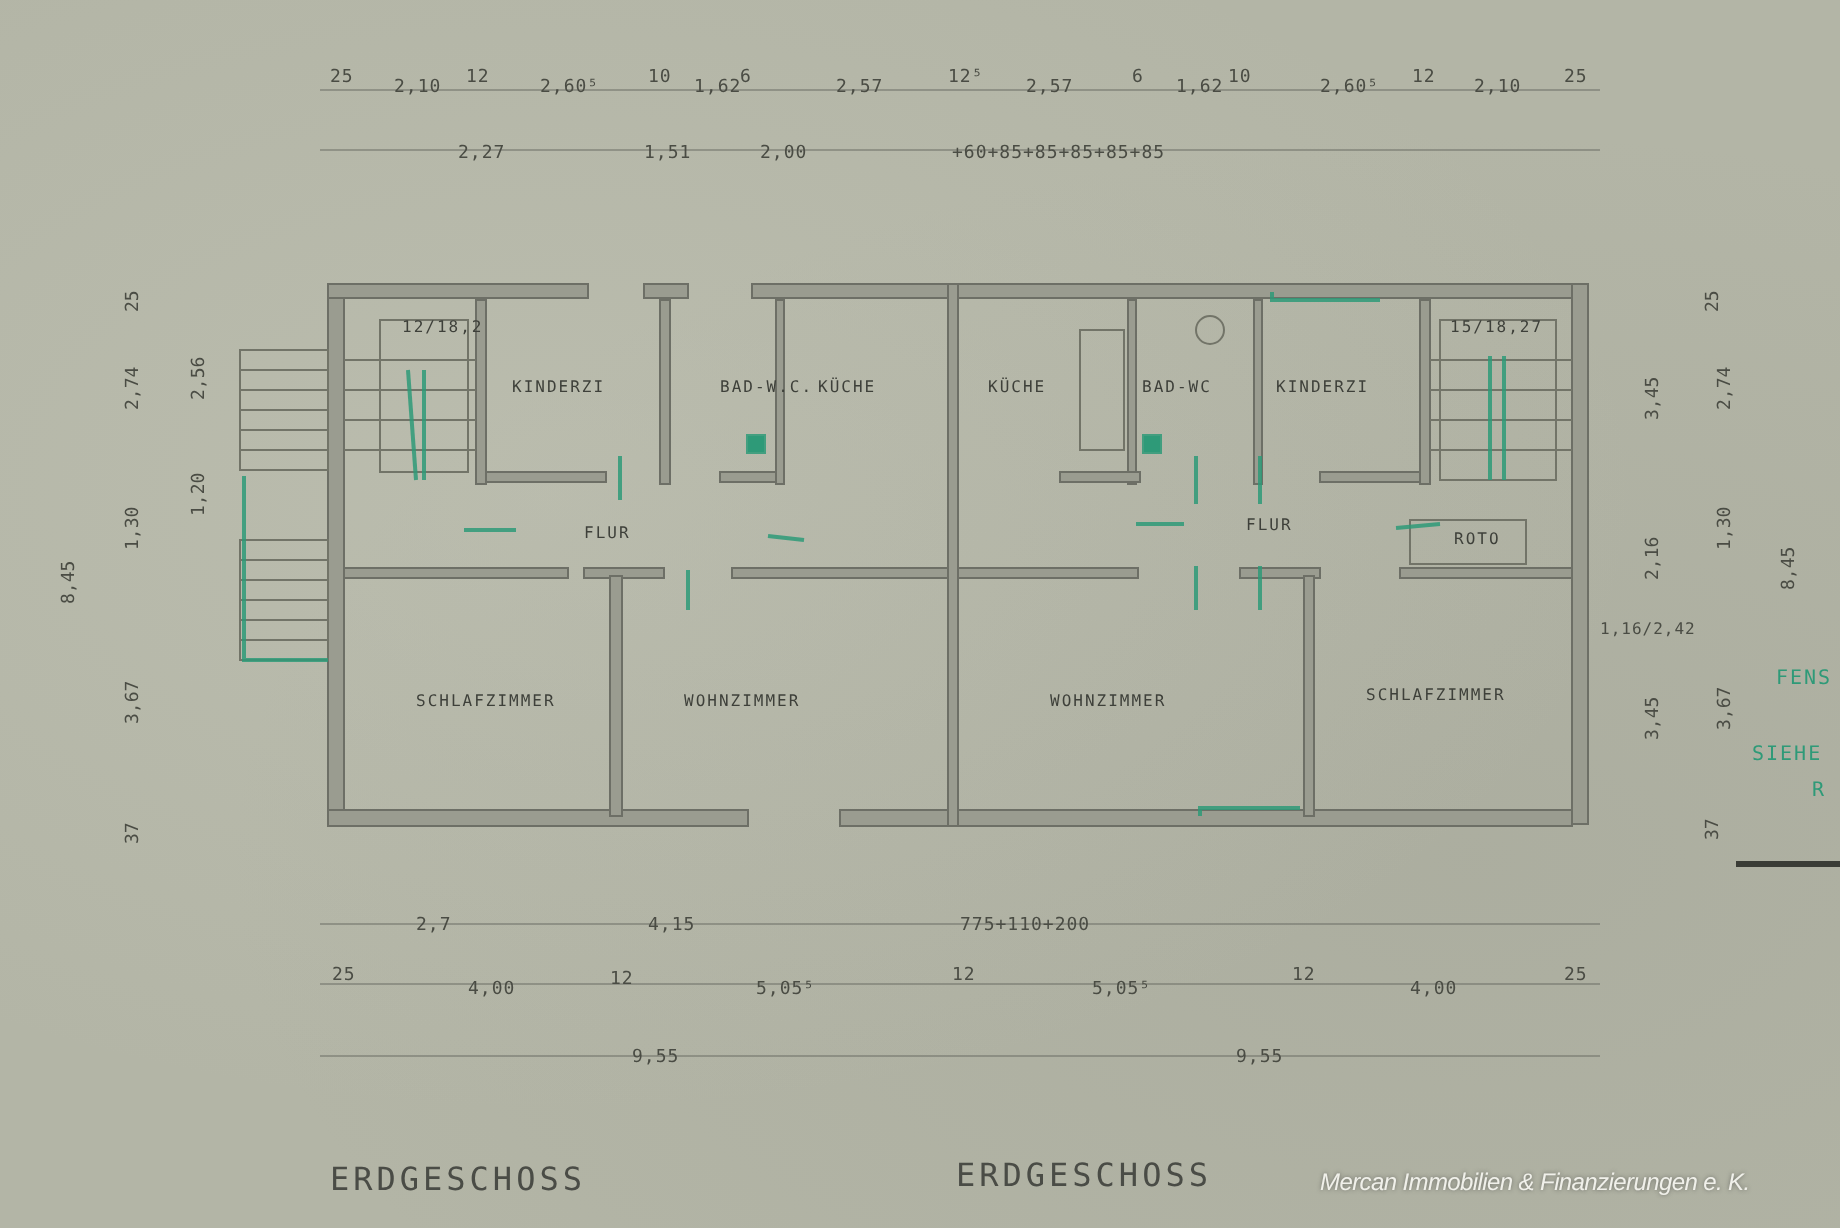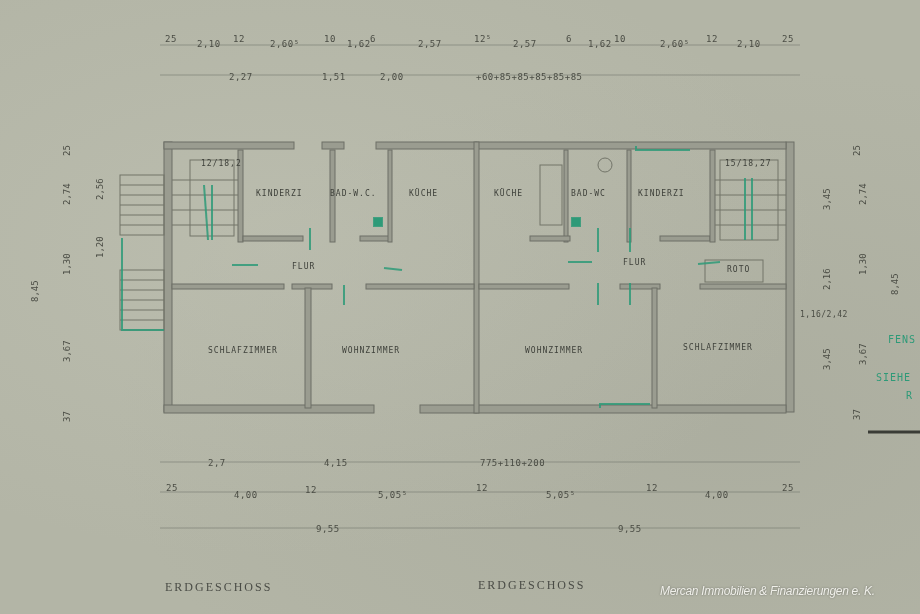--- a/index.html
+++ b/index.html
@@ -8,21 +8,21 @@
   .paper { position:absolute; left:0; top:0; width:920px; height:614px;
            background:
              radial-gradient(ellipse at 30% 40%, rgba(200,202,188,0.35), rgba(0,0,0,0) 60%),
              radial-gradient(ellipse at 80% 70%, rgba(150,152,140,0.25), rgba(0,0,0,0) 60%),
              #b3b5a6; }
   svg { position:absolute; left:0; top:0; }
   .dim { position:absolute; font-size:9px; color:#4a4c44; white-space:nowrap; letter-spacing:0.5px; }
   .vdim { position:absolute; font-size:9px; color:#4a4c44; white-space:nowrap; transform:rotate(-90deg); transform-origin:left top; }
   .room { position:absolute; font-size:8px; color:#3e403a; letter-spacing:1px; white-space:nowrap; }
   .green { color:#2e9a78; }
-  .caption { position:absolute; font-size:12px; color:#4a4c46; letter-spacing:2px;font-family:Liberation Serif, serif; }
+  .caption { position:absolute; font-size:16px; color:#4a4c46; letter-spacing:2px; }
   .watermark { position:absolute; font-family:"Liberation Sans", sans-serif; font-size:12px; color:#f0f0ea; white-space:nowrap; text-shadow:0 0 2px rgba(60,60,60,0.6); letter-spacing:-0.3px;font-style:italic; }
 </style>
 </head>
 <body>
 
 <div class="paper"></div>
 
 <svg width="920" height="614">
   <g stroke="#6a6c64" stroke-width="1" fill="none">
 
@@ -144,21 +144,21 @@
 <div class="dim" style="left:737px;top:39px">2,10</div>
 <div class="dim" style="left:782px;top:34px">25</div>
 
 <div class="dim" style="left:229px;top:72px">2,27</div>
 <div class="dim" style="left:322px;top:72px">1,51</div>
 <div class="dim" style="left:380px;top:72px">2,00</div>
 <div class="dim" style="left:476px;top:72px">+60+85+85+85+85+85</div>
 
 <div class="room" style="left:201px;top:159px">12/18,2</div>
 <div class="room" style="left:256px;top:189px">KINDERZI</div>
-<div class="room" style="left:330px;top:189px">BAD-W.C.</div>
+<div class="room" style="left:360px;top:189px">BAD-W.C.</div>
 <div class="room" style="left:409px;top:189px">KÜCHE</div>
 <div class="room" style="left:292px;top:262px">FLUR</div>
 <div class="room" style="left:208px;top:346px">SCHLAFZIMMER</div>
 <div class="room" style="left:342px;top:346px">WOHNZIMMER</div>
 
 <div class="room" style="left:494px;top:189px">KÜCHE</div>
 <div class="room" style="left:571px;top:189px">BAD-WC</div>
 <div class="room" style="left:638px;top:189px">KINDERZI</div>
 <div class="room" style="left:725px;top:159px">15/18,27</div>
 <div class="room" style="left:623px;top:258px">FLUR</div>

